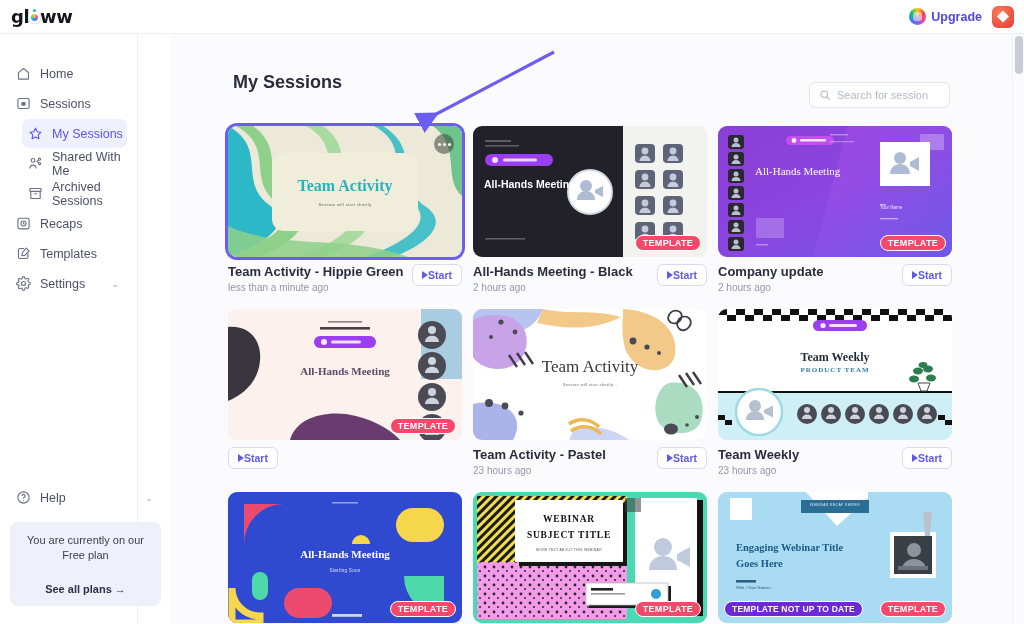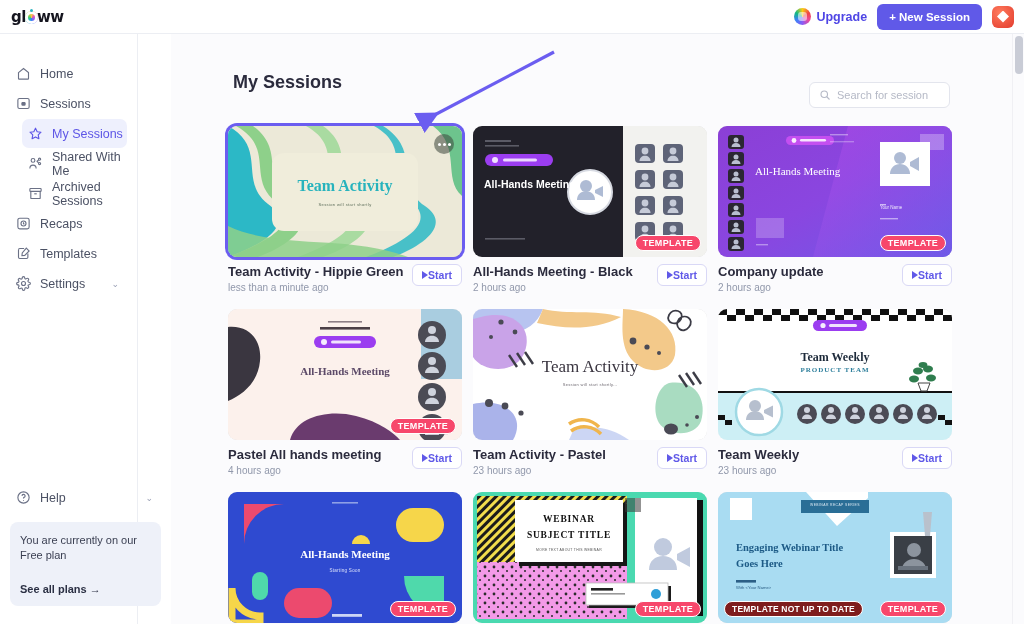--- a/index.html
+++ b/index.html
@@ -12,21 +12,21 @@
     position:relative;
   }
 
   
   .topbar{
     position:absolute; top:0; left:0; width:1024px; height:34px;
     background:#fff; display:flex; align-items:center;
     border-bottom:1px solid #eceef3; z-index:20;
   }
   .logo{ display:flex; align-items:center; margin-left:11px; }
-  .logo-text{ font-size:15px; font-weight:bold; letter-spacing:-.5px; color:#15151f; font-family:"DejaVu Sans", sans-serif; }
+  .logo-text{ font-size:18px; font-weight:bold; letter-spacing:-.5px; color:#15151f; font-family:"DejaVu Sans", sans-serif; }
   .logo-o{
     display:inline-block; width:13px; height:13px; border-radius:50%;
     background:conic-gradient(#f7c948 0deg,#ef5da8 60deg,#9b5cf6 120deg,#3b82f6 180deg,#22c3a6 240deg,#7fd14c 300deg,#f7c948 360deg);
     box-shadow:inset 0 0 0 3px #fff;
     position:relative; top:1px; margin:0 -1px;
   }
   .logo-dot{ position:absolute; width:3px;height:3px;border-radius:50%;background:#2bb3c0; top:-2px; left:5px;}
   .topbar-right{ margin-left:auto; display:flex; align-items:center; gap:10px; margin-right:10px;}
   .upgrade{ display:flex; align-items:center; gap:5px; cursor:pointer;}
   .gem{
@@ -61,21 +61,21 @@
     display:flex;align-items:center;gap:9px;height:29px;
     margin:1px 10px; padding-left:6px; border-radius:7px;
     color:#4b5164; font-size:12.5px; cursor:pointer;
   }
   .nav-item.sub{ margin-left:22px; }
   .nav-item.active{ background:#eef0fd; color:#5d55e6; font-weight:500;}
   .nav-item .ic{ width:15px;height:15px;display:flex;align-items:center;justify-content:center;flex:none;}
   .nav-item .chev{ margin-left:auto; margin-right:8px; color:#9aa0b5; font-size:9px;}
   svg{ display:block; }
 
-  .help-block{ position:absolute; bottom:8px; left:0; width:171px; }
+  .help-block{ position:absolute; bottom:8px; left:0; width:171px;text-align:center; }
   .plan-box{
     margin:10px; background:#eef1f9; border-radius:8px; padding:11px 10px;
   }
   .plan-text{ font-size:11px; color:#3a3f52; line-height:1.35; }
   .plan-link{ font-size:11px; color:#2b3044; font-weight:bold; margin-top:20px; display:block;cursor:pointer;}
 
   
   .main{
     position:absolute; top:34px; left:171px; width:841px; height:590px;
     background:#fbfbfd; overflow:hidden;
@@ -119,21 +119,21 @@
   .tri{ width:0;height:0;border-left:6px solid #6059e8;border-top:4px solid transparent;border-bottom:4px solid transparent;}
 
   .badge{
     position:absolute; right:6px; bottom:6px;
     background:#f7476b; color:#fff; font-size:9px; font-weight:bold;
     padding:2px 7px; border-radius:9px; letter-spacing:.3px;
     border:1.5px solid #fff;
   }
   .badge-outdated{
     position:absolute; left:6px; bottom:6px;
-    background:#7f1d1d; color:#fff; font-size:8.5px; font-weight:bold;
+    background:#6d28d9; color:#fff; font-size:8.5px; font-weight:bold;
     padding:2px 7px; border-radius:9px; letter-spacing:.2px;
     border:1.5px solid #fff;
   }
   .dots{
     position:absolute; right:8px; top:8px; width:20px;height:20px;border-radius:50%;
     background:rgba(60,70,60,.55); display:flex;align-items:center;justify-content:center;gap:2px;
     cursor:pointer;
   }
   .dots i{ width:3px;height:3px;border-radius:50%;background:#fff;display:block;}
 
@@ -159,21 +159,20 @@
         <span class="logo-dot"></span>
       </span>
       <span class="logo-text">ww</span>
   </div>
 
   <div class="topbar-right">
     <div class="upgrade">
       <span class="gem"></span>
       <span class="upgrade-label">Upgrade</span>
     </div>
-    <button class="new-session">+ New Session</button>
     <div class="avatar"></div>
   </div>
 </div>
 
 <div class="sidebar">
   <div class="nav">
 
     <div class="nav-item">
       <span class="ic">
         <svg width="15" height="15" viewBox="0 0 24 24" fill="none" stroke="#6b7186" stroke-width="1.8">
@@ -501,24 +500,20 @@
               <path d="M197 95c0-3.8 3-6.3 7-6.3s7 2.5 7 6.3z"></path>
             <circle cx="204" cy="114" r="4"></circle>
               <path d="M197 126c0-3.8 3-6.3 7-6.3s7 2.5 7 6.3z"></path>
           </g>
           <rect x="200" y="124" width="20" height="1.2" fill="#b6a6ae"></rect>
         </svg>
         <div style="position:absolute;left:0;right:0;top:56px;text-align:center;color:#5c4a68;font-size:11px;font-weight:bold;font-family:'Liberation Serif',serif;">All-Hands Meeting</div>
         <div class="badge">TEMPLATE</div>
       </div>
       <div class="card-meta">
-        <div class="card-text">
-          <div class="card-title">Pastel All hands meeting</div>
-          <div class="card-time">4 hours ago</div>
-        </div>
         <button class="start-btn">
             <span class="tri"></span>
             <span>Start</span>
           </button>
       </div>
     </div>
 
     <div class="card">
       <div class="thumb">
         <svg width="234" height="131" viewBox="0 0 234 131" preserveAspectRatio="none">

